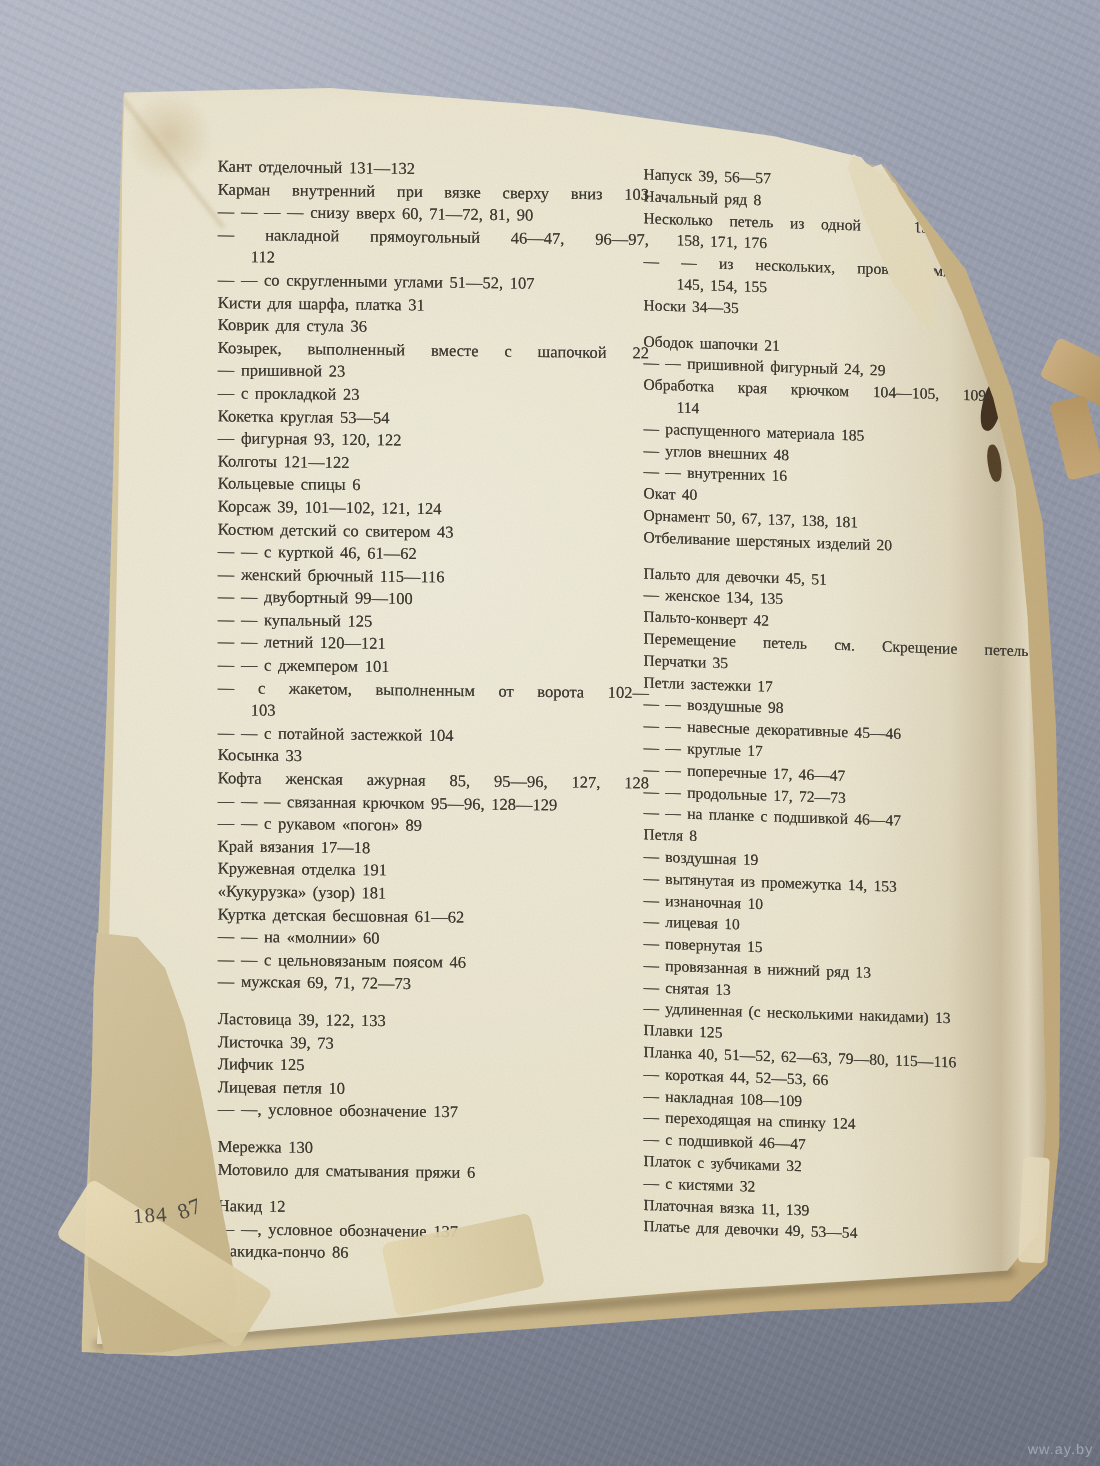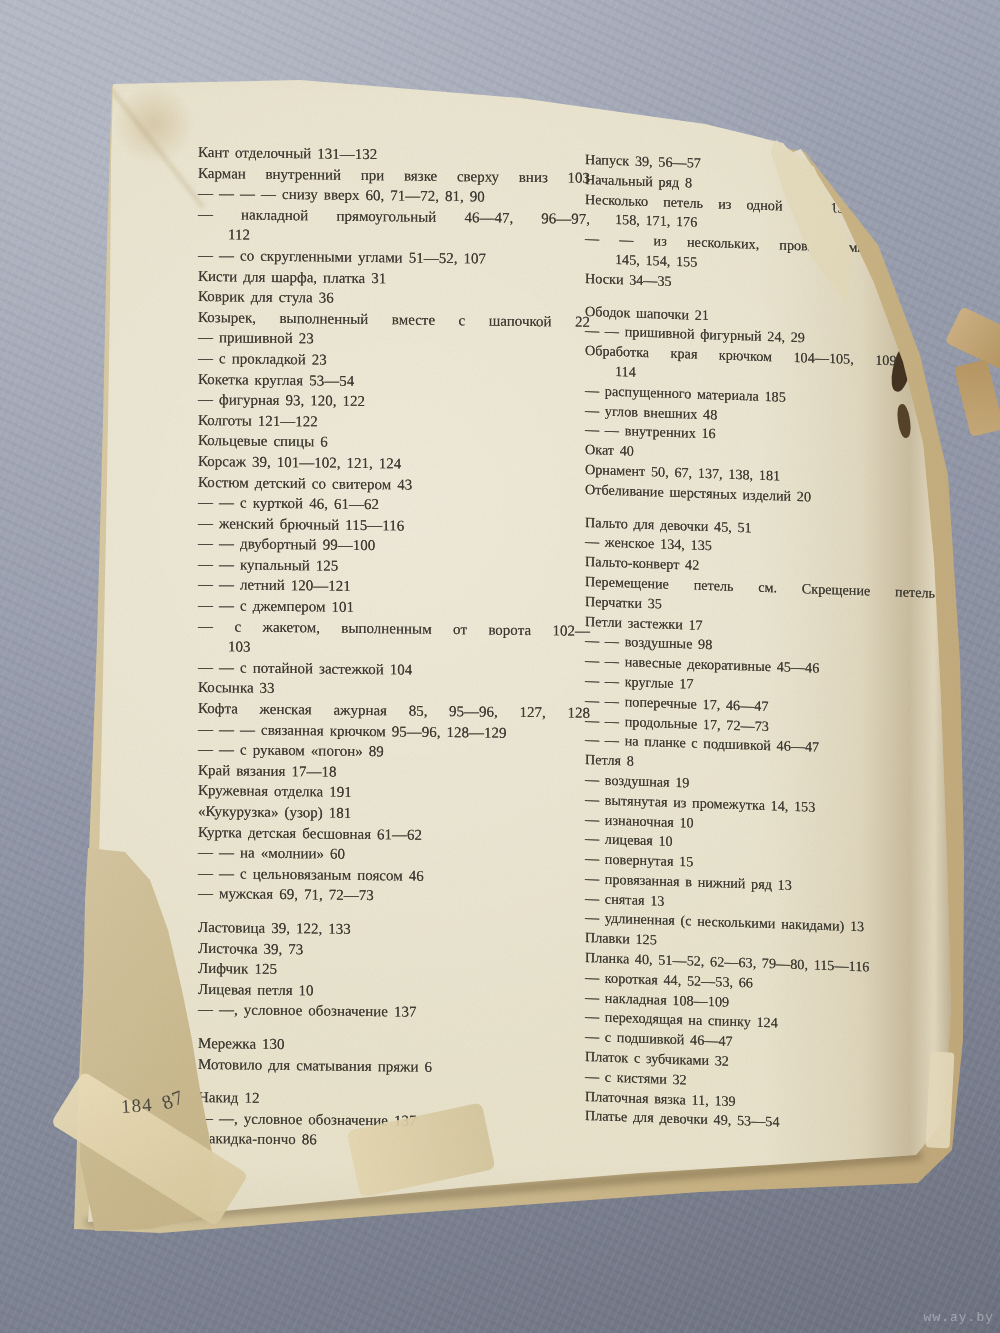--- a/index.html
+++ b/index.html
@@ -91,21 +91,21 @@
   .tape-bl-b{position:absolute;left:352px;top:1116px;width:138px;height:68px;
     transform:rotate(-12deg);border-radius:7px;
     background:linear-gradient(100deg,#e6d9b2,#d5c69c);opacity:0.92;}
   
   .stamp{position:absolute;left:121px;top:1094px;color:#4e4b43;
     font-family:"Liberation Serif","DejaVu Serif",serif;}
   .stamp .n1{display:inline-block;font-size:19px;transform:rotate(-4deg);letter-spacing:1px;}
   .stamp .n2{display:inline-block;font-size:20px;transform:rotate(-21deg) translateY(-6px);
     margin-left:7px;letter-spacing:1px;}
   .watermark{position:absolute;right:6px;bottom:8px;
-    font-family:Liberation Mono, monospace;font-size:13px;
+    font-family:Liberation Sans, sans-serif;font-size:13px;
     color:rgba(238,240,248,0.40);letter-spacing:1px;}
   
   .col{position:absolute;color:#3e3b33;
     text-shadow:0 0 0.5px rgba(62,58,48,0.85);}
   .col-left{left:198px;top:142px;width:392px;transform:skewY(0.7deg);transform-origin:0 0;}
   .col-right{left:585px;top:150px;width:350px;transform:skewY(1.9deg);transform-origin:0 0;}
   .line{font-size:15px;line-height:20.6px;word-spacing:0.15em;white-space:normal;}
   .col-right .line{font-size:14.2px;line-height:19.8px;}
   .line.cont{padding-left:30px;}
   .line.gap{margin-top:13px;}

